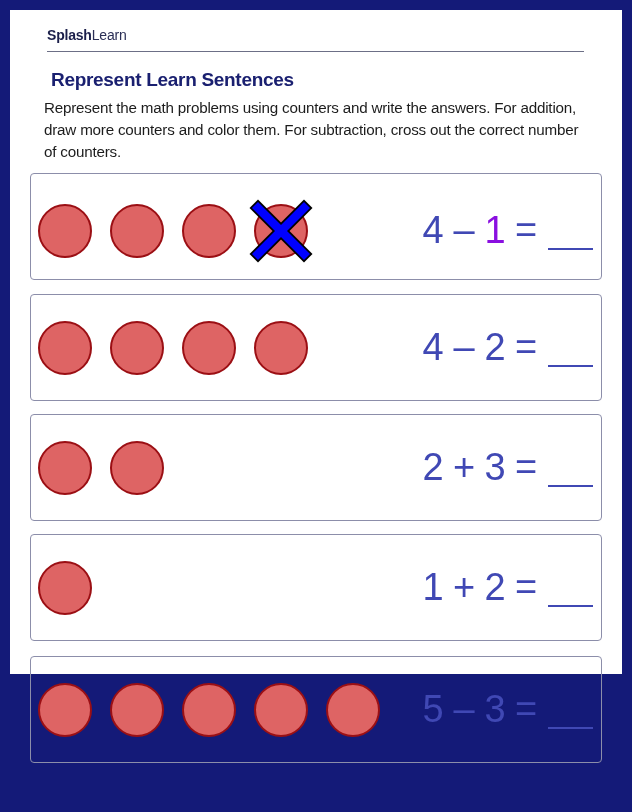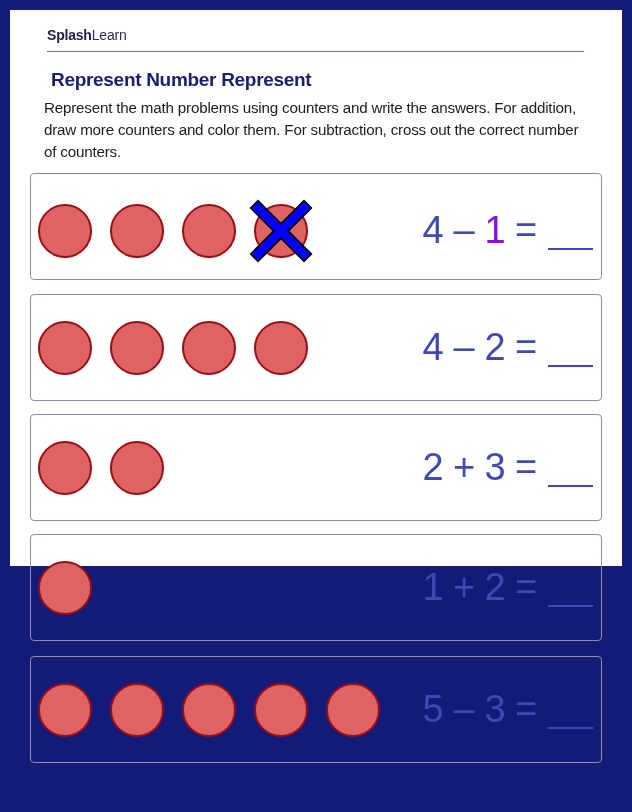--- a/index.html
+++ b/index.html
@@ -6,21 +6,21 @@
     body {
       width: 632px; height: 812px;
       background: #141a78;
       position: relative;
       overflow: hidden;
       font-family: "Liberation Sans", sans-serif;
     }
     .sheet {
       position: absolute;
       left: 10px; top: 10px;
-      width: 612px; height: 556px;
+      width: 612px; height: 664px;
       background: #ffffff;
     }
     .logo {
       position: absolute;
       left: 37px; top: 17px;
       font-size: 14px;
       color: #1b1f4a;
       letter-spacing: -0.2px;
     }
     .logo .bold { font-weight: bold; }
@@ -103,21 +103,21 @@
 </head>
 <body style="background: rgb(20, 26, 120);">
 
 <div class="sheet">
 
   <div class="logo">
     <span class="bold">Splash</span><span class="reg">Learn</span>
   </div>
   <div class="rule"></div>
 
-  <div class="title">Represent Number Represent</div>
+  <div class="title">Represent Learn Sentences</div>
   <div class="instructions">Represent the math problems using counters and write the answers. For addition, draw more counters and color them. For subtraction, cross out the correct number of counters.</div>
 
   <div class="box" style="top:163px;">
     <div class="counters" style="top:8px;">
         <div class="counter" style="background: rgb(222, 100, 100); border-color: rgb(155, 15, 20);"></div>
         <div class="counter" style="background: rgb(222, 100, 100); border-color: rgb(155, 15, 20);"></div>
         <div class="counter" style="background: rgb(222, 100, 100); border-color: rgb(155, 15, 20);"></div>
         <div class="counter" style="background: rgb(222, 100, 100); border-color: rgb(155, 15, 20);">
           <svg viewBox="0 0 62 62">
             <line x1="8" y1="8" x2="54" y2="54" stroke="#000" stroke-width="12" stroke-linecap="square"></line>

